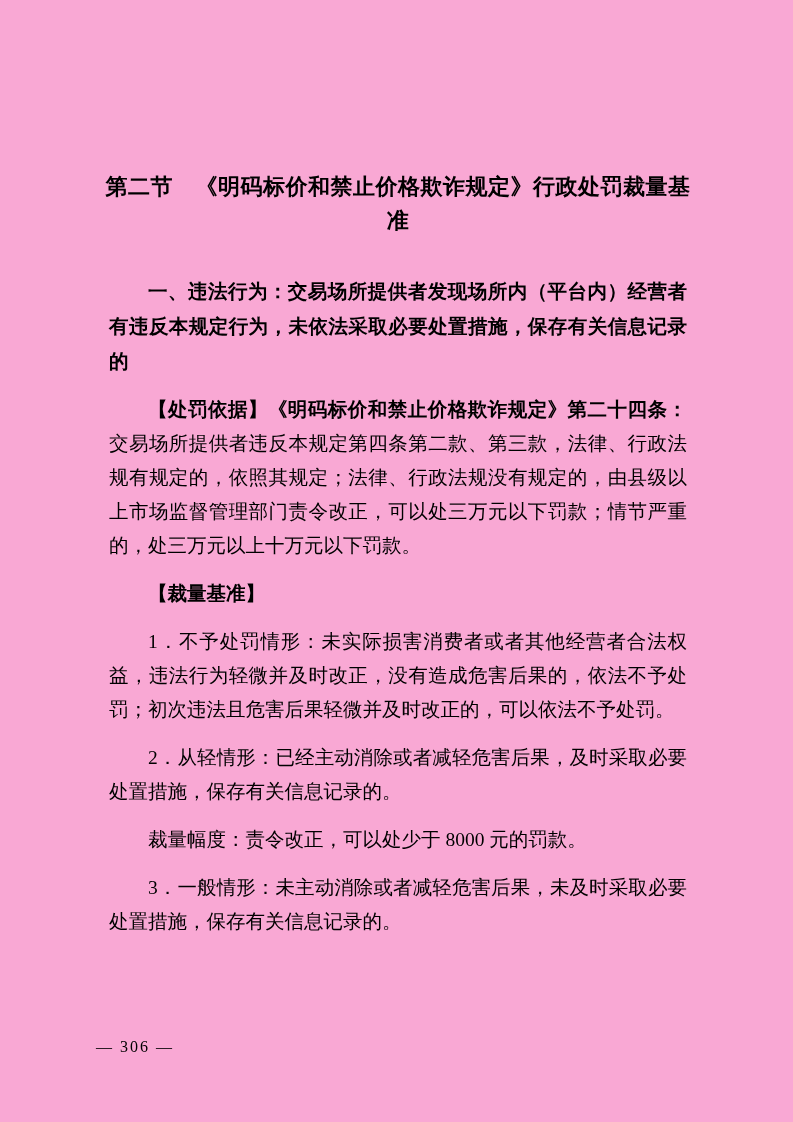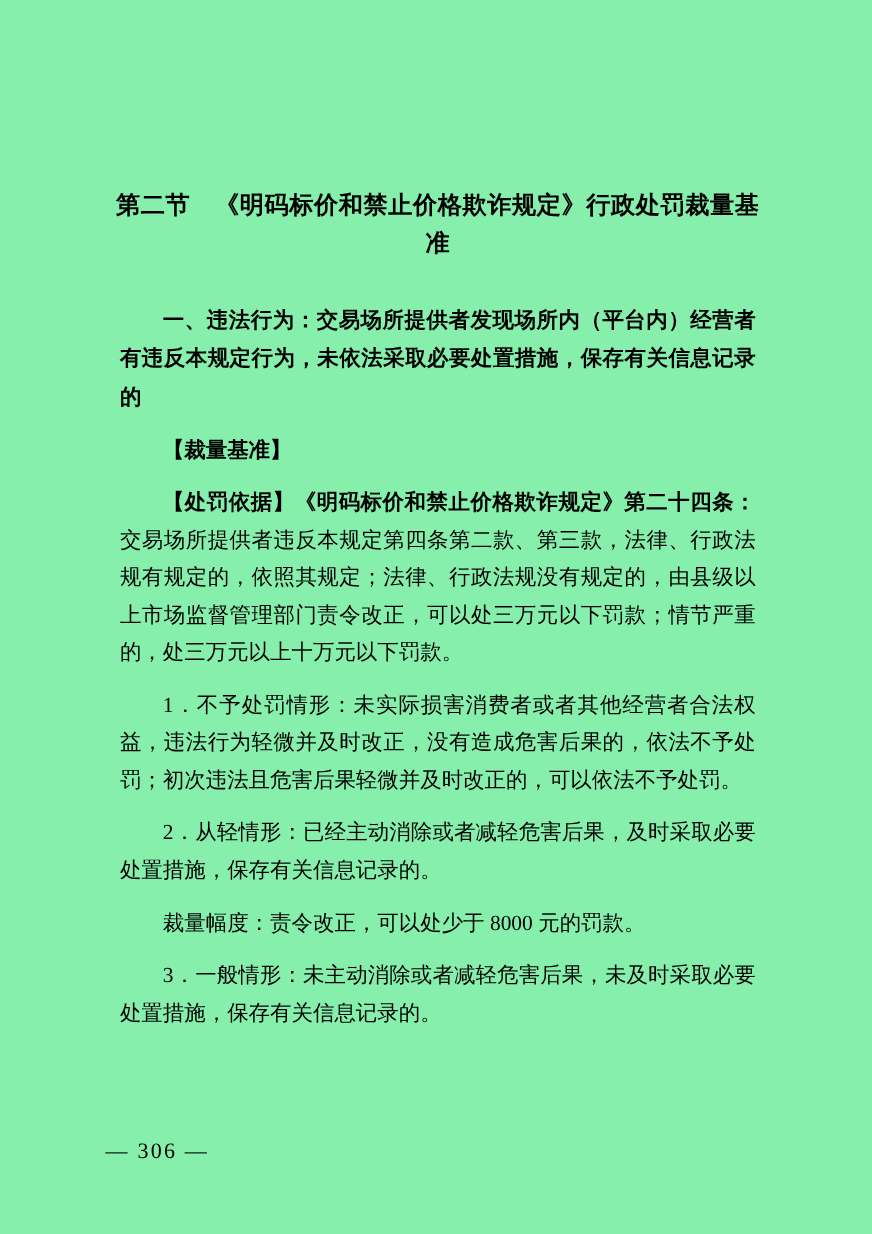--- a/index.html
+++ b/index.html
@@ -4,21 +4,21 @@
 <style>
   html, body {
     margin: 0;
     padding: 0;
     background: #ffffff;
   }
   .page {
     position: relative;
     width: 793px;
     height: 1122px;
-    background: #86efac;
+    background: #f9a8d4;
     overflow: hidden;
     color: #000000;
   }
   .content {
     position: absolute;
     left: 96px;
     top: 170px;
     width: 604px;
   }
   .doc-title {
@@ -43,40 +43,40 @@
   p.para b.lead {
     font-family: "Liberation Sans", "DejaVu Sans", sans-serif;
     font-weight: 700;
     font-style: normal;
   }
   .footer {
     position: absolute;
     left: 96px;
     top: 1030px;
     font-family: "Liberation Serif", "DejaVu Serif", serif;
-    font-size: 20px;
+    font-size: 16px;
     line-height: 34px;
     color: #000000;
     letter-spacing: 2px;
   }
 </style>
 </head>
 <body>
 
 <div class="page">
   <div class="content">
 
     <h1 class="doc-title">第二节　《明码标价和禁止价格欺诈规定》行政处罚裁量基准</h1>
 
     <p class="para"><b class="lead">一、违法行为：交易场所提供者发现场所内（平台内）经营者有违反本规定行为，未依法采取必要处置措施，保存有关信息记录的</b><span></span></p>
 
 
+    <p class="para"><b class="lead">【处罚依据】《明码标价和禁止价格欺诈规定》第二十四条：</b><span>交易场所提供者违反本规定第四条第二款、第三款，法律、行政法规有规定的，依照其规定；法律、行政法规没有规定的，由县级以上市场监督管理部门责令改正，可以处三万元以下罚款；情节严重的，处三万元以上十万元以下罚款。</span></p>
+
     <p class="para"><b class="lead">【裁量基准】</b><span></span></p>
-
-    <p class="para"><b class="lead">【处罚依据】《明码标价和禁止价格欺诈规定》第二十四条：</b><span>交易场所提供者违反本规定第四条第二款、第三款，法律、行政法规有规定的，依照其规定；法律、行政法规没有规定的，由县级以上市场监督管理部门责令改正，可以处三万元以下罚款；情节严重的，处三万元以上十万元以下罚款。</span></p>
 
     <p class="para"><b class="lead"></b><span>1．不予处罚情形：未实际损害消费者或者其他经营者合法权益，违法行为轻微并及时改正，没有造成危害后果的，依法不予处罚；初次违法且危害后果轻微并及时改正的，可以依法不予处罚。</span></p>
 
     <p class="para"><b class="lead"></b><span>2．从轻情形：已经主动消除或者减轻危害后果，及时采取必要处置措施，保存有关信息记录的。</span></p>
 
     <p class="para"><b class="lead"></b><span>裁量幅度：责令改正，可以处少于 8000 元的罚款。</span></p>
 
     <p class="para"><b class="lead"></b><span>3．一般情形：未主动消除或者减轻危害后果，未及时采取必要处置措施，保存有关信息记录的。</span></p>
 
 

